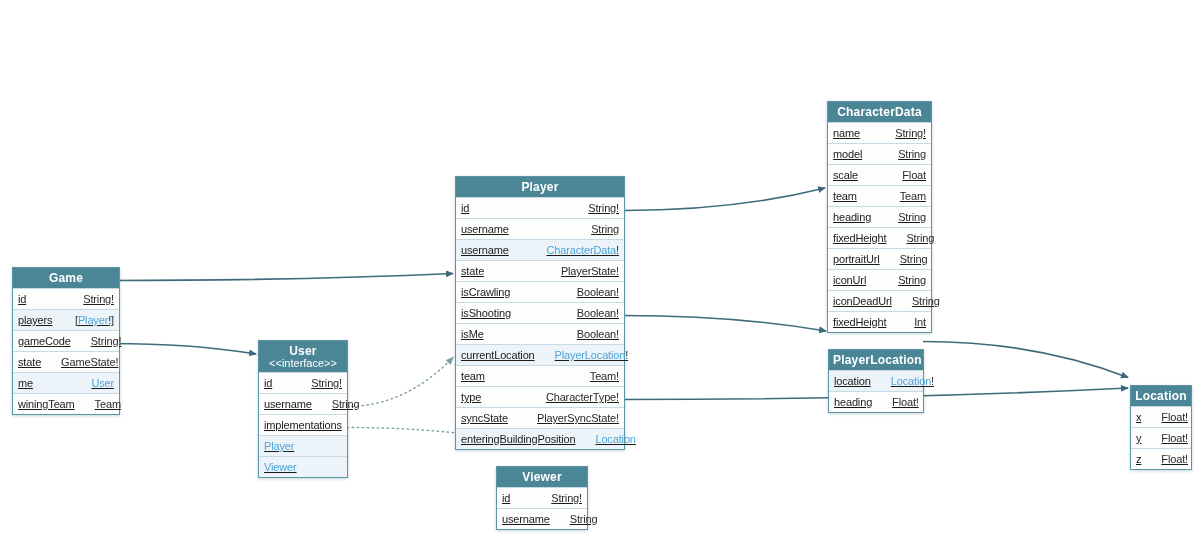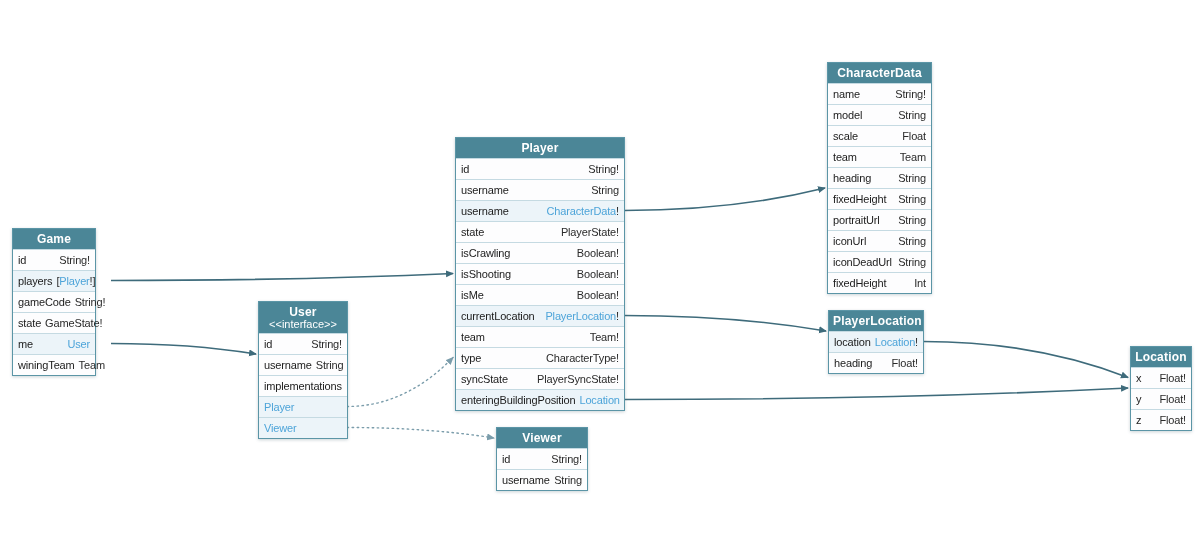--- a/index.html
+++ b/index.html
@@ -13,42 +13,42 @@
     --text:#1b1b1b;
   }
   html,body{margin:0;padding:0;background:#ffffff;}
   #canvas{
     position:relative;width:1200px;height:547px;background:#ffffff;overflow:hidden;
     font-family:"Liberation Sans",sans-serif;
   }
   #edges{position:absolute;left:0;top:0;width:1200px;height:547px;pointer-events:none;}
   .type-table{
     position:absolute;background:#ffffff;border:1px solid var(--border);
-    box-shadow:0 1px 3px rgba(70,100,110,.28);box-sizing:border-box;
+    box-shadow:0 1px 3px rgba(70,100,110,.28);box-sizing:border-box;margin-top:39px;
   }
   .t-header{
     background:var(--header-bg);color:#ffffff;text-align:center;
     padding:3px 4px;cursor:pointer;
   }
   .t-title{font-size:12px;font-weight:bold;line-height:14px;letter-spacing:.2px;}
   .t-stereotype{font-size:11px;line-height:11px;}
   .t-row{
-    display:flex;justify-content:space-between;align-items:baseline;gap:4px;
+    display:flex;justify-content:space-between;align-items:baseline;gap:20px;
     padding:4px 5px 3px 5px;border-top:1px solid var(--divider);
     font-size:11px;line-height:13px;letter-spacing:-0.15px;white-space:nowrap;
-    background:#fdfdfe;color:var(--text);cursor:pointer;
+    background:#fdfdfe;color:var(--text);cursor:pointer;text-decoration:underline;
   }
   .t-row.linked{background:var(--linked-bg);}
   .t-row.section{justify-content:flex-start;color:#1b1b1b;background:#fdfdfe;cursor:default;}
   .t-row.impl{justify-content:flex-start;}
   .fname{color:var(--text);}
   .ftype{color:#2a2a2a;text-align:left;}
   .link{color:var(--link);}
   
-  #t-game{left:12px;top:228px;width:84px;}
+  #t-game{left:12px;top:228px;width:108px;}
   #t-user{left:258px;top:301px;width:90px;}
   #t-player{left:455px;top:137px;width:170px;}
   #t-viewer{left:496px;top:427px;width:92px;}
   #t-characterData{left:827px;top:62px;width:105px;}
   #t-playerLocation{left:828px;top:310px;width:96px;}
   #t-location{left:1130px;top:346px;width:62px;}
 </style>
 </head>
 <body>
 

